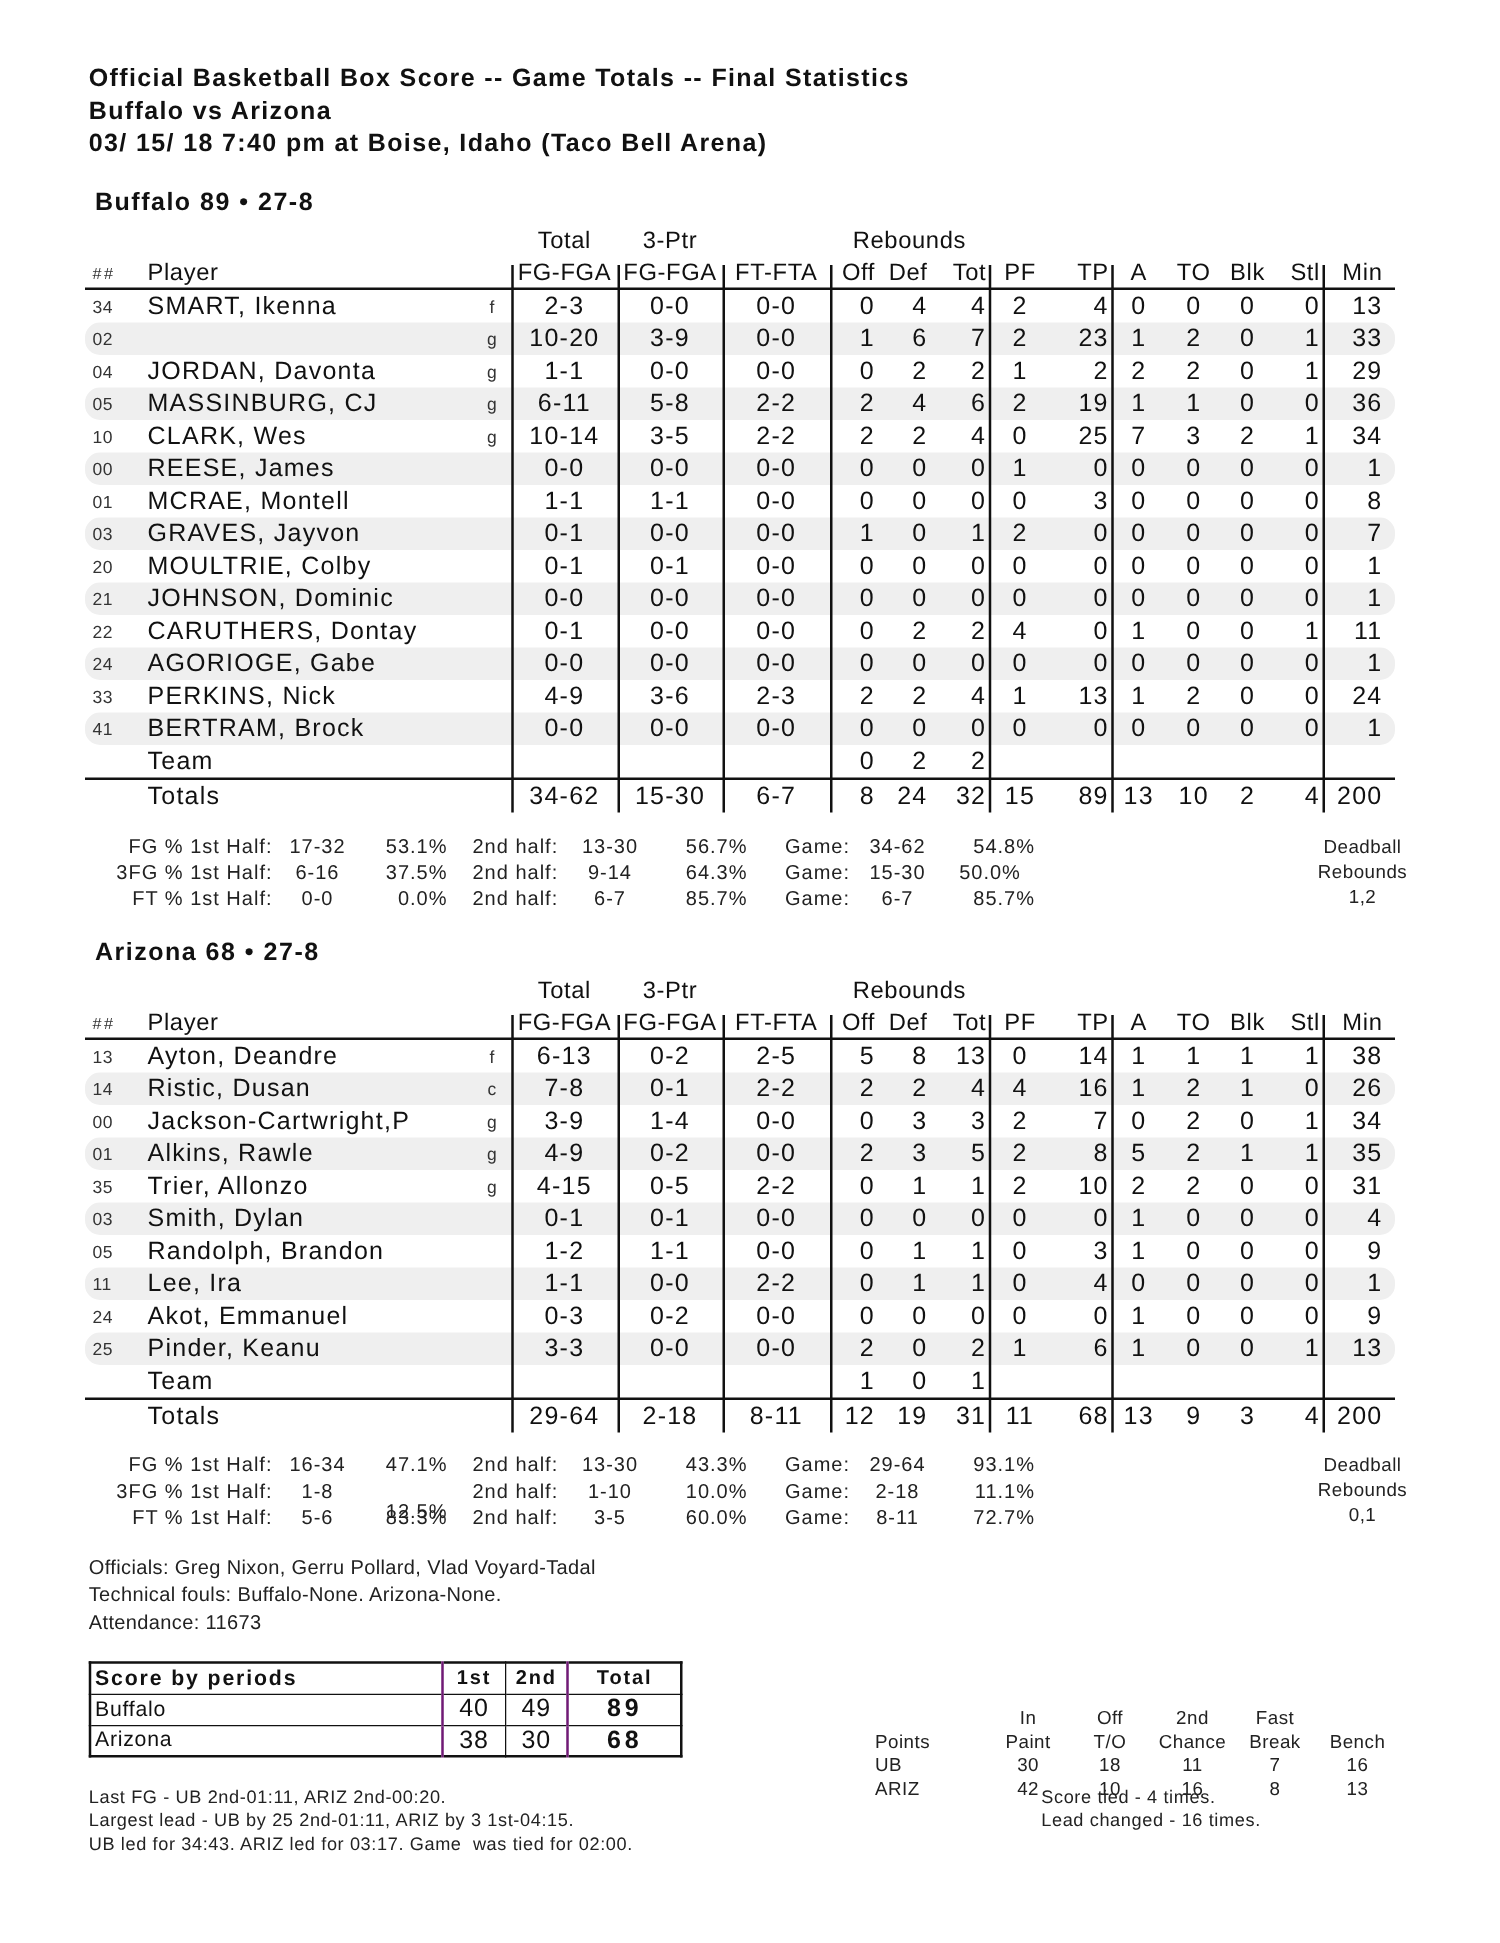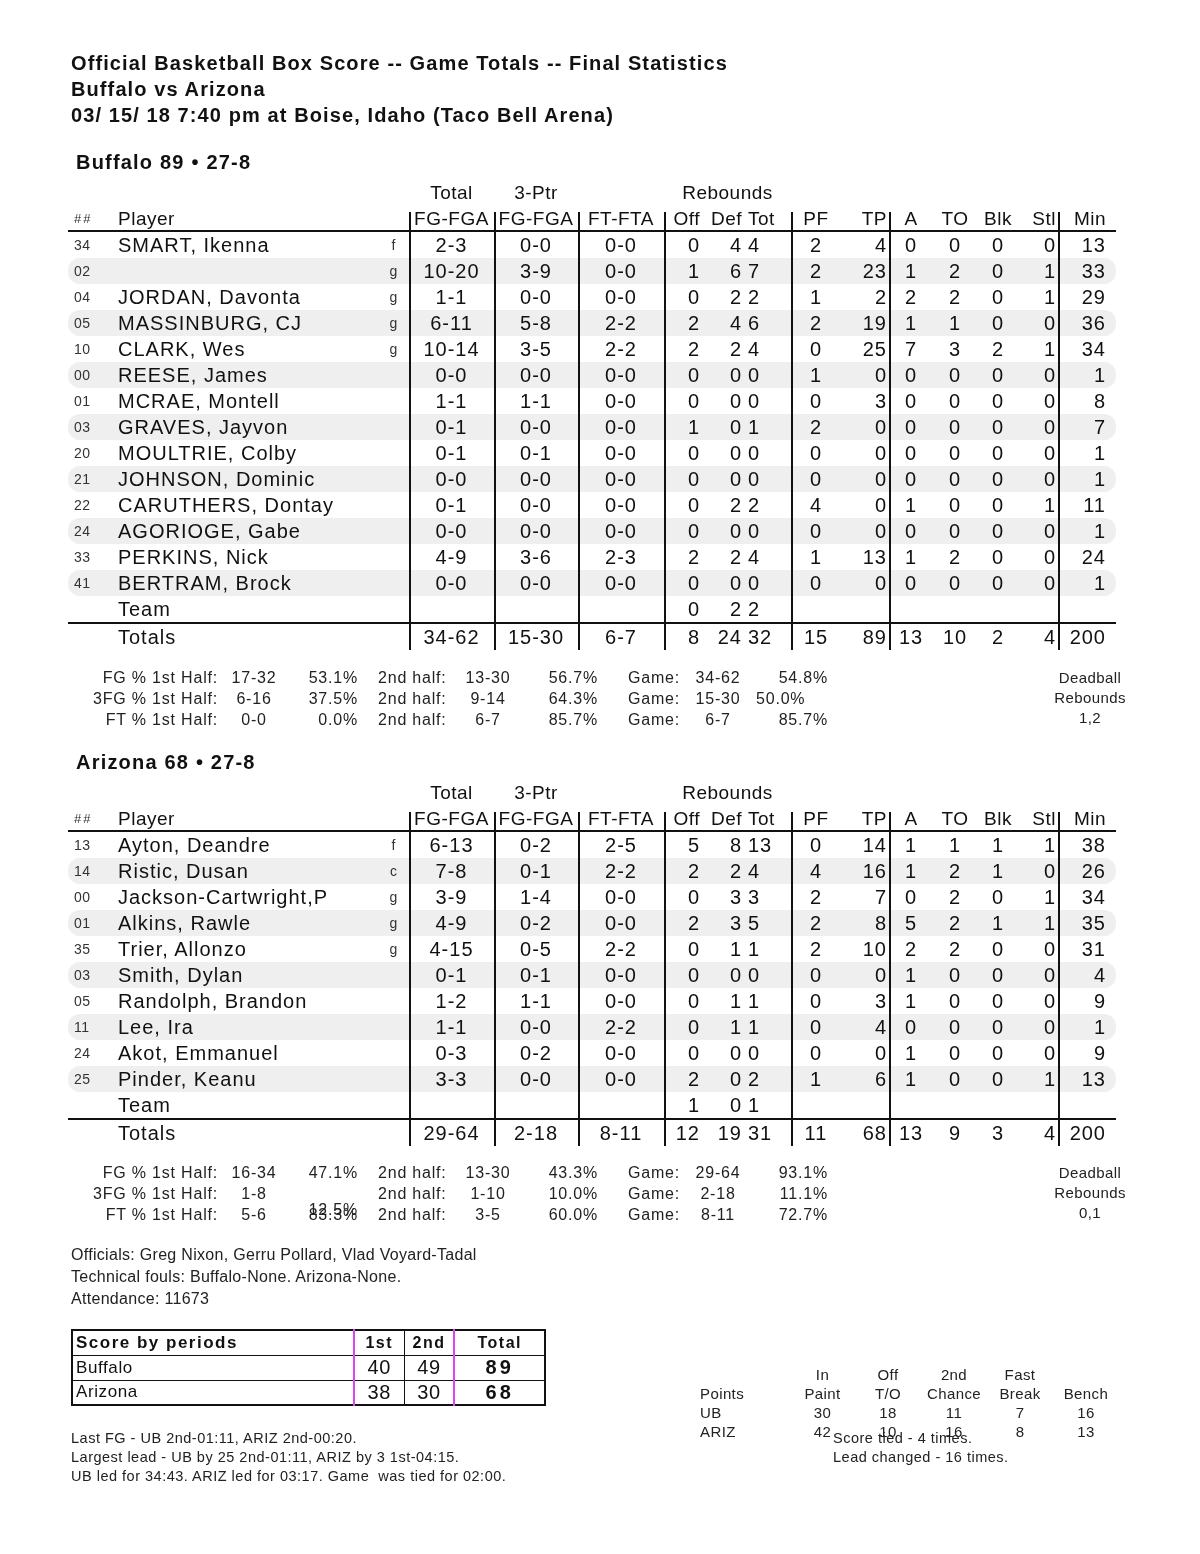--- a/index.html
+++ b/index.html
@@ -36,21 +36,21 @@
     white-space: nowrap; letter-spacing: 1px;
   }
   .c-num { left: 6px; width: 30px; font-size: 14px; color: #333; letter-spacing: 0.5px; }
   .c-name { left: 50px; width: 290px; }
   .c-pos { left: 318px; width: 16px; text-align: center; font-size: 14px; color: #333; }
   .c-fg { left: 341px; width: 85px; text-align: center; }
   .c-3p { left: 426px; width: 84px; text-align: center; }
   .c-ft { left: 510px; width: 86px; text-align: center; }
   .c-off { left: 596px; width: 42px; text-align: right; padding-right: 6px; }
   .c-def { left: 638px; width: 42px; text-align: right; padding-right: 6px; }
-  .c-tot { left: 680px; width: 43px; text-align: left; padding-right: 2px; }
+  .c-tot { left: 680px; width: 43px; text-align: right; padding-right: 2px; }
   .c-pf { left: 723px; width: 50px; text-align: center; }
   .c-tp { left: 773px; width: 48px; text-align: right; padding-right: 2px; }
   .c-a { left: 821px; width: 44px; text-align: center; }
   .c-to { left: 865px; width: 44px; text-align: center; }
   .c-blk { left: 909px; width: 42px; text-align: center; }
   .c-stl { left: 951px; width: 39px; text-align: right; padding-right: 2px; }
   .c-min { left: 990px; width: 58px; text-align: right; padding-right: 10px; }
   .hdr2 .cell { font-size: 19px; letter-spacing: 0.5px; }
   .hdr2 .c-num { font-size: 13px; letter-spacing: 2px; }
   .hdr1 .cell { font-size: 19px; letter-spacing: 0.5px; }
@@ -80,21 +80,21 @@
   .periods td, .periods th {
     border: 1px solid #111; height: 25px; padding: 0 3px; letter-spacing: 0.6px;
   }
   .periods th { font-weight: bold; text-align: left; font-size: 17px; letter-spacing: 1.5px; }
   .periods th.ctr { text-align: center; font-size: 16px; }
   .periods td.num { text-align: center; font-size: 20px; }
   .periods td.tot { text-align: center; font-weight: bold; font-size: 20px; letter-spacing: 3px; }
   .periods .p-name { width: 280px; }
   .periods .p-q { width: 50px; }
   .periods .p-t { width: 90px; }
-  .periods td.sep-left, .periods th.sep-left { border-left: 2px solid #d946ef; text-align: center; }
+  .periods td.sep-left, .periods th.sep-left { border-left: 2px solid #701a75; text-align: center; }
   
   .points {
     position: absolute; left: 700px; top: 1331px; font-size: 15px; line-height: 19px;
     color: #222; letter-spacing: 0.4px; margin-top: 34px;
   }
   .points .prow { position: relative; height: 19px; width: 430px; }
   .points span { position: absolute; white-space: nowrap; text-align: center; }
   .footer-left {
     position: absolute; left: 71px; top: 1429px; font-size: 14.5px; line-height: 19px;
     color: #222; letter-spacing: 0.5px;
@@ -433,21 +433,21 @@
     </div>
     <div class="line">
       <span style="left: 0px; width: 148px; text-align: right;">3FG % 1st Half:</span>
       <span style="left: 150px; width: 68px; text-align: center;">6-16</span>
       <span style="left: 220px; width: 68px; text-align: right;">37.5%</span>
       <span style="left: 308px; width: 80px; text-align: left;">2nd half:</span>
       <span style="left: 384px; width: 68px; text-align: center;">9-14</span>
       <span style="left: 458px; width: 70px; text-align: right;">64.3%</span>
       <span style="left: 558px; width: 60px; text-align: left;">Game:</span>
       <span style="left: 614px; width: 68px; text-align: center;">15-30</span>
-      <span style="left: 686px; width: 72px; text-align: left;">50.0%</span>
+      <span style="left: 686px; width: 72px; text-align: center;">50.0%</span>
     </div>
     <div class="line">
       <span style="left: 0px; width: 148px; text-align: right;">FT % 1st Half:</span>
       <span style="left: 150px; width: 68px; text-align: center;">0-0</span>
       <span style="left: 220px; width: 68px; text-align: right;">0.0%</span>
       <span style="left: 308px; width: 80px; text-align: left;">2nd half:</span>
       <span style="left: 384px; width: 68px; text-align: center;">6-7</span>
       <span style="left: 458px; width: 70px; text-align: right;">85.7%</span>
       <span style="left: 558px; width: 60px; text-align: left;">Game:</span>
       <span style="left: 614px; width: 68px; text-align: center;">6-7</span>

